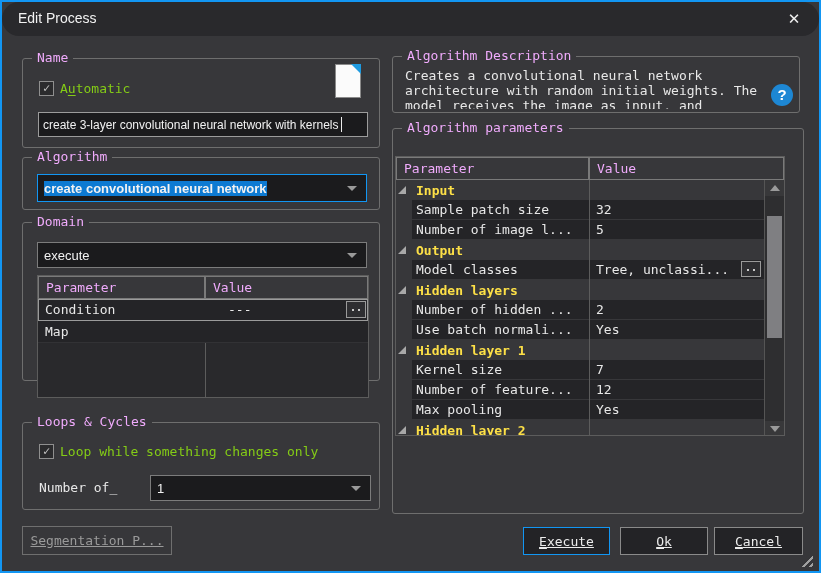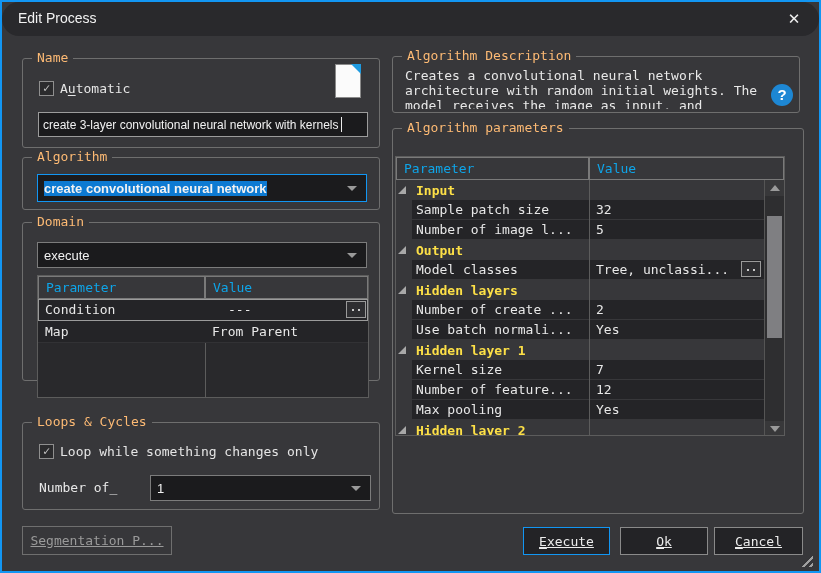--- a/index.html
+++ b/index.html
@@ -14,34 +14,34 @@
 
   
   .titlebar { position:absolute; left:0; top:0; right:0; height:34px; background:#29292c;border-radius:17px; }
   .title { position:absolute; left:16px; top:8px; font:14px "Liberation Sans", sans-serif; color:#f2f2f2; }
   .close { position:absolute; right:14px; top:6px; width:22px; height:22px; text-align:center;
            font:15px/22px "Liberation Sans", sans-serif; color:#f0f0f0; cursor:default; }
 
   
   .group { position:absolute; border:1px solid #6e6e6e; border-radius:3px; }
   .glabel { position:absolute; top:-9px; left:9px; background:#37373a; padding:0 5px;
-            font:13px "DejaVu Sans Mono", monospace; color:#fdba74; white-space:nowrap; }
+            font:13px "DejaVu Sans Mono", monospace; color:#f0abfc; white-space:nowrap; }
 
   #name-group      { left:20px;  top:56px;  width:358px; height:90px;  }
   #algorithm-group { left:20px;  top:155px; width:358px; height:53px;  }
   #domain-group    { left:20px;  top:220px; width:358px; height:159px; }
   #loops-group     { left:20px;  top:420px; width:358px; height:88px;  }
   #desc-group      { left:390px; top:54px;  width:408px; height:57px;padding-left:19px;  }
   #params-group    { left:390px; top:126px; width:412px; height:386px; }
 
   
   .cbrow { position:absolute; display:flex; align-items:center; gap:6px; }
   .checkbox { width:15px; height:15px; background:#2b2b2d; border:1px solid #8f8f8f;
               color:#c4c4c4; font:12px/13px "DejaVu Sans Mono", monospace; text-align:center; }
-  .cblabel { font:13px "DejaVu Sans Mono", monospace; color:#e5e5e5; white-space:nowrap; }
+  .cblabel { font:13px "DejaVu Sans Mono", monospace; color:#84cc16; white-space:nowrap; }
   .cblabel u { text-decoration:underline; text-underline-offset:2px; }
 
   
   .textinput { position:absolute; background:#1b1b1d; border:1px solid #9c9c9c;
                display:flex; align-items:center; padding:0 4px; overflow:hidden; }
   .textinput .tval { font:12px "Liberation Sans", sans-serif; color:#f2f2f2; white-space:nowrap; }
   .caret { display:inline-block; width:1px; height:15px; background:#ececec; margin-left:3px; }
 
   .combo { position:absolute; background:#1b1b1d; border:1px solid #7c7c7c;
            display:flex; align-items:center; padding:0 6px; }
@@ -63,21 +63,21 @@
               background:#1d87d4; color:#fff; text-align:center;
               font:bold 15px/22px "Liberation Sans", sans-serif; }
 
   
   .desctext { position:absolute; left:12px; top:11px; width:356px; height:41px; overflow:hidden;
               font:13px/15px "DejaVu Sans Mono", monospace; color:#e8e8e8; }
 
   
   .tbl { position:absolute; border:1px solid #5c5c5c; background:#29292c; overflow:hidden; }
   .thead { display:flex; height:23px; background:#37373a; }
-  .th { border:1px solid #7a7a7a; font:13px/21px "DejaVu Sans Mono", monospace; color:#0ea5e9;
+  .th { border:1px solid #7a7a7a; font:13px/21px "DejaVu Sans Mono", monospace; color:#f0abfc;
         padding:0 7px; white-space:nowrap; }
   .tbody { position:relative; }
   .vdiv { position:absolute; top:0; bottom:0; width:1px; background:#5c5c5c; }
 
   
   #domain-table { left:14px; top:52px; width:332px; height:123px; }
   #domain-table .th1 { width:167px; } #domain-table .th2 { flex:1; }
   .drow { position:relative; display:flex; align-items:center; height:22px; background:#242427;
           border-bottom:1px solid #323235; }
   .drow.selected { outline:1px solid #9b9b9b; outline-offset:-1px;gap:16px; }
@@ -180,21 +180,20 @@
       </div>
       <div class="tbody" id="domain-rows" style="height:99px;">
         <div class="vdiv" style="left:167px;"></div>
       <div class="drow selected">
             <div class="dparam">Condition</div>
             <div class="dvalue">---</div>
             <div class="dotsbtn">..</div>
           </div>
           <div class="drow">
             <div class="dparam">Map</div>
-            <div class="dvalue">From Parent</div>
           </div>
         </div>
     </div>
   </div>
 
   <div class="group" id="loops-group">
     <div class="glabel">Loops &amp; Cycles</div>
     <div class="cbrow" style="left:16px; top:21px;">
       <div class="checkbox">✓</div>
       <div class="cblabel">Loop while something changes only</div>
@@ -244,21 +243,21 @@
               <div class="plabel">Model classes</div>
               <div class="pvalue">Tree, unclassi...</div>
               <div class="dotsbtn">..</div>
             </div>
             <div class="prow grp">
               <div class="expander"></div>
               <div class="plabel">Hidden layers</div>
               <div class="pvalue"></div>
             </div>
             <div class="prow item">
-              <div class="plabel">Number of create ...</div>
+              <div class="plabel">Number of hidden ...</div>
               <div class="pvalue">2</div>
             </div>
             <div class="prow item">
               <div class="plabel">Use batch normali...</div>
               <div class="pvalue">Yes</div>
             </div>
             <div class="prow grp">
               <div class="expander"></div>
               <div class="plabel">Hidden layer 1</div>
               <div class="pvalue"></div>

